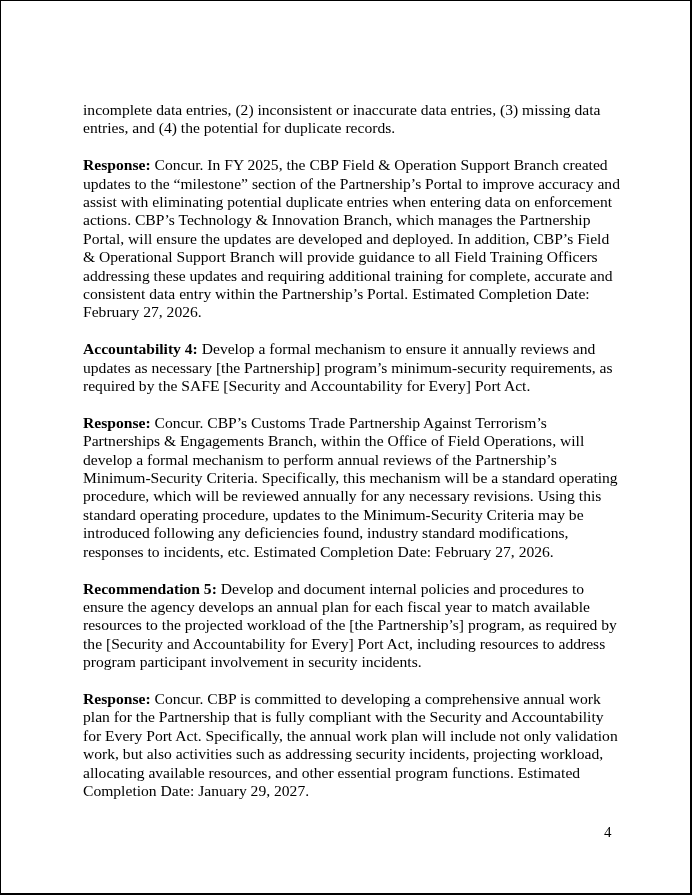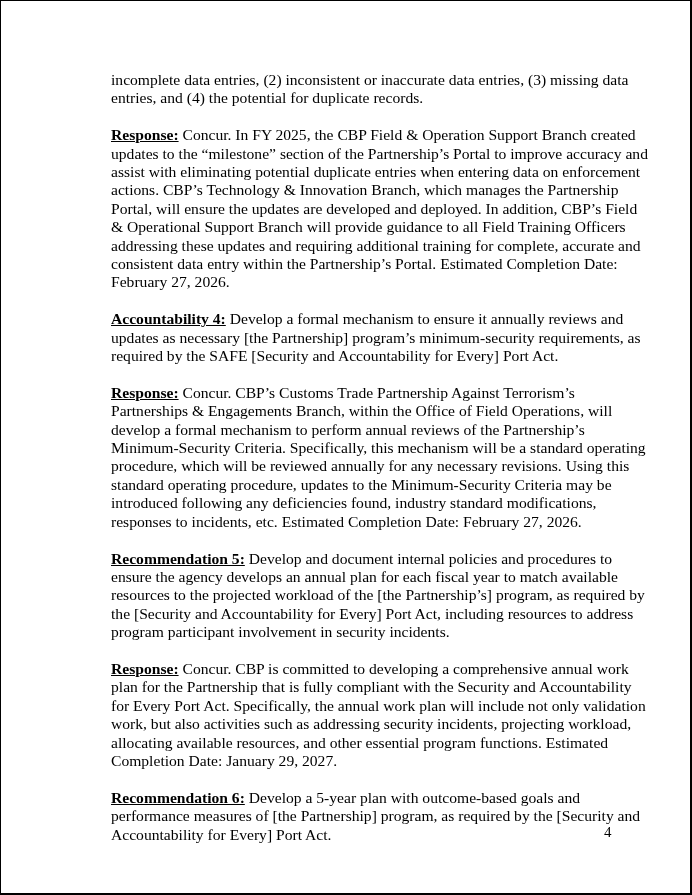--- a/index.html
+++ b/index.html
@@ -20,48 +20,45 @@
       border: 1px solid #000000;
       border-right-width: 2px;
       border-bottom-width: 2px;
       background: #ffffff;
       font-family: "Liberation Serif", serif;
       color: #000000;
     }
     .content {
       position: absolute;
       left: 82px;
-      top: 70px;
+      top: 100px;
       width: 540px;
       font-size: 15.6px;
       line-height: 18.4px;
-      margin-left: 28px;
     }
     .para {
       margin: 0 0 18.4px 0;
     }
     .label {
       font-weight: bold;
-      text-decoration: underline;
     }
     .page-number {
       position: absolute;
       left: 603px;
       top: 822px;
       font-size: 15px;
       line-height: 18px;
     }
   </style>
 </head>
 <body>
 
 <div class="page">
   <div class="content">
     <p class="para"><span class="label"></span><span>incomplete data entries, (2) inconsistent or inaccurate data entries, (3) missing data entries, and (4) the potential for duplicate records.</span></p>
     <p class="para"><span class="label">Response:</span><span>  Concur.  In FY 2025, the CBP Field &amp; Operation Support Branch created updates to the “milestone” section of the Partnership’s Portal to improve accuracy and assist with eliminating potential duplicate entries when entering data on enforcement actions.  CBP’s Technology &amp; Innovation Branch, which manages the Partnership Portal, will ensure the updates are developed and deployed.  In addition, CBP’s Field &amp; Operational Support Branch will provide guidance to all Field Training Officers addressing these updates and requiring additional training for complete, accurate and consistent data entry within the Partnership’s Portal.  Estimated Completion Date: February 27, 2026.</span></p>
     <p class="para"><span class="label">Accountability 4:</span><span>  Develop a formal mechanism to ensure it annually reviews and updates as necessary [the Partnership] program’s minimum-security requirements, as required by the SAFE  [Security and Accountability for Every] Port Act.</span></p>
     <p class="para"><span class="label">Response:</span><span>  Concur.  CBP’s Customs Trade Partnership Against Terrorism’s Partnerships &amp; Engagements Branch, within the Office of Field Operations, will develop a formal mechanism to perform annual reviews of the Partnership’s Minimum-Security Criteria.  Specifically, this mechanism will be a standard operating procedure, which will be reviewed annually for any necessary revisions.  Using this standard operating procedure, updates to the Minimum-Security Criteria may be introduced following any deficiencies found, industry standard modifications, responses to incidents, etc.  Estimated Completion Date:  February 27, 2026.</span></p>
     <p class="para"><span class="label">Recommendation 5:</span><span>  Develop and document internal policies and procedures to ensure the agency develops an annual plan for each fiscal year to match available resources to the projected workload of the [the Partnership’s] program, as required by the [Security and Accountability for Every] Port Act, including resources to address program participant involvement in security incidents.</span></p>
     <p class="para"><span class="label">Response:</span><span>  Concur.  CBP is committed to developing a comprehensive annual work plan for the Partnership that is fully compliant with the Security and Accountability for Every Port Act.  Specifically, the annual work plan will include not only validation work, but also activities such as addressing security incidents, projecting workload, allocating available resources, and other essential program functions.    Estimated Completion Date: January 29, 2027.</span></p>
-    <p class="para"><span class="label">Recommendation 6:</span><span>  Develop a 5-year plan with outcome-based goals and performance measures of [the Partnership] program, as required by the [Security and Accountability for Every] Port Act.</span></p>
   </div>
   <div class="page-number">4</div>
 </div>
 
 </body></html>

